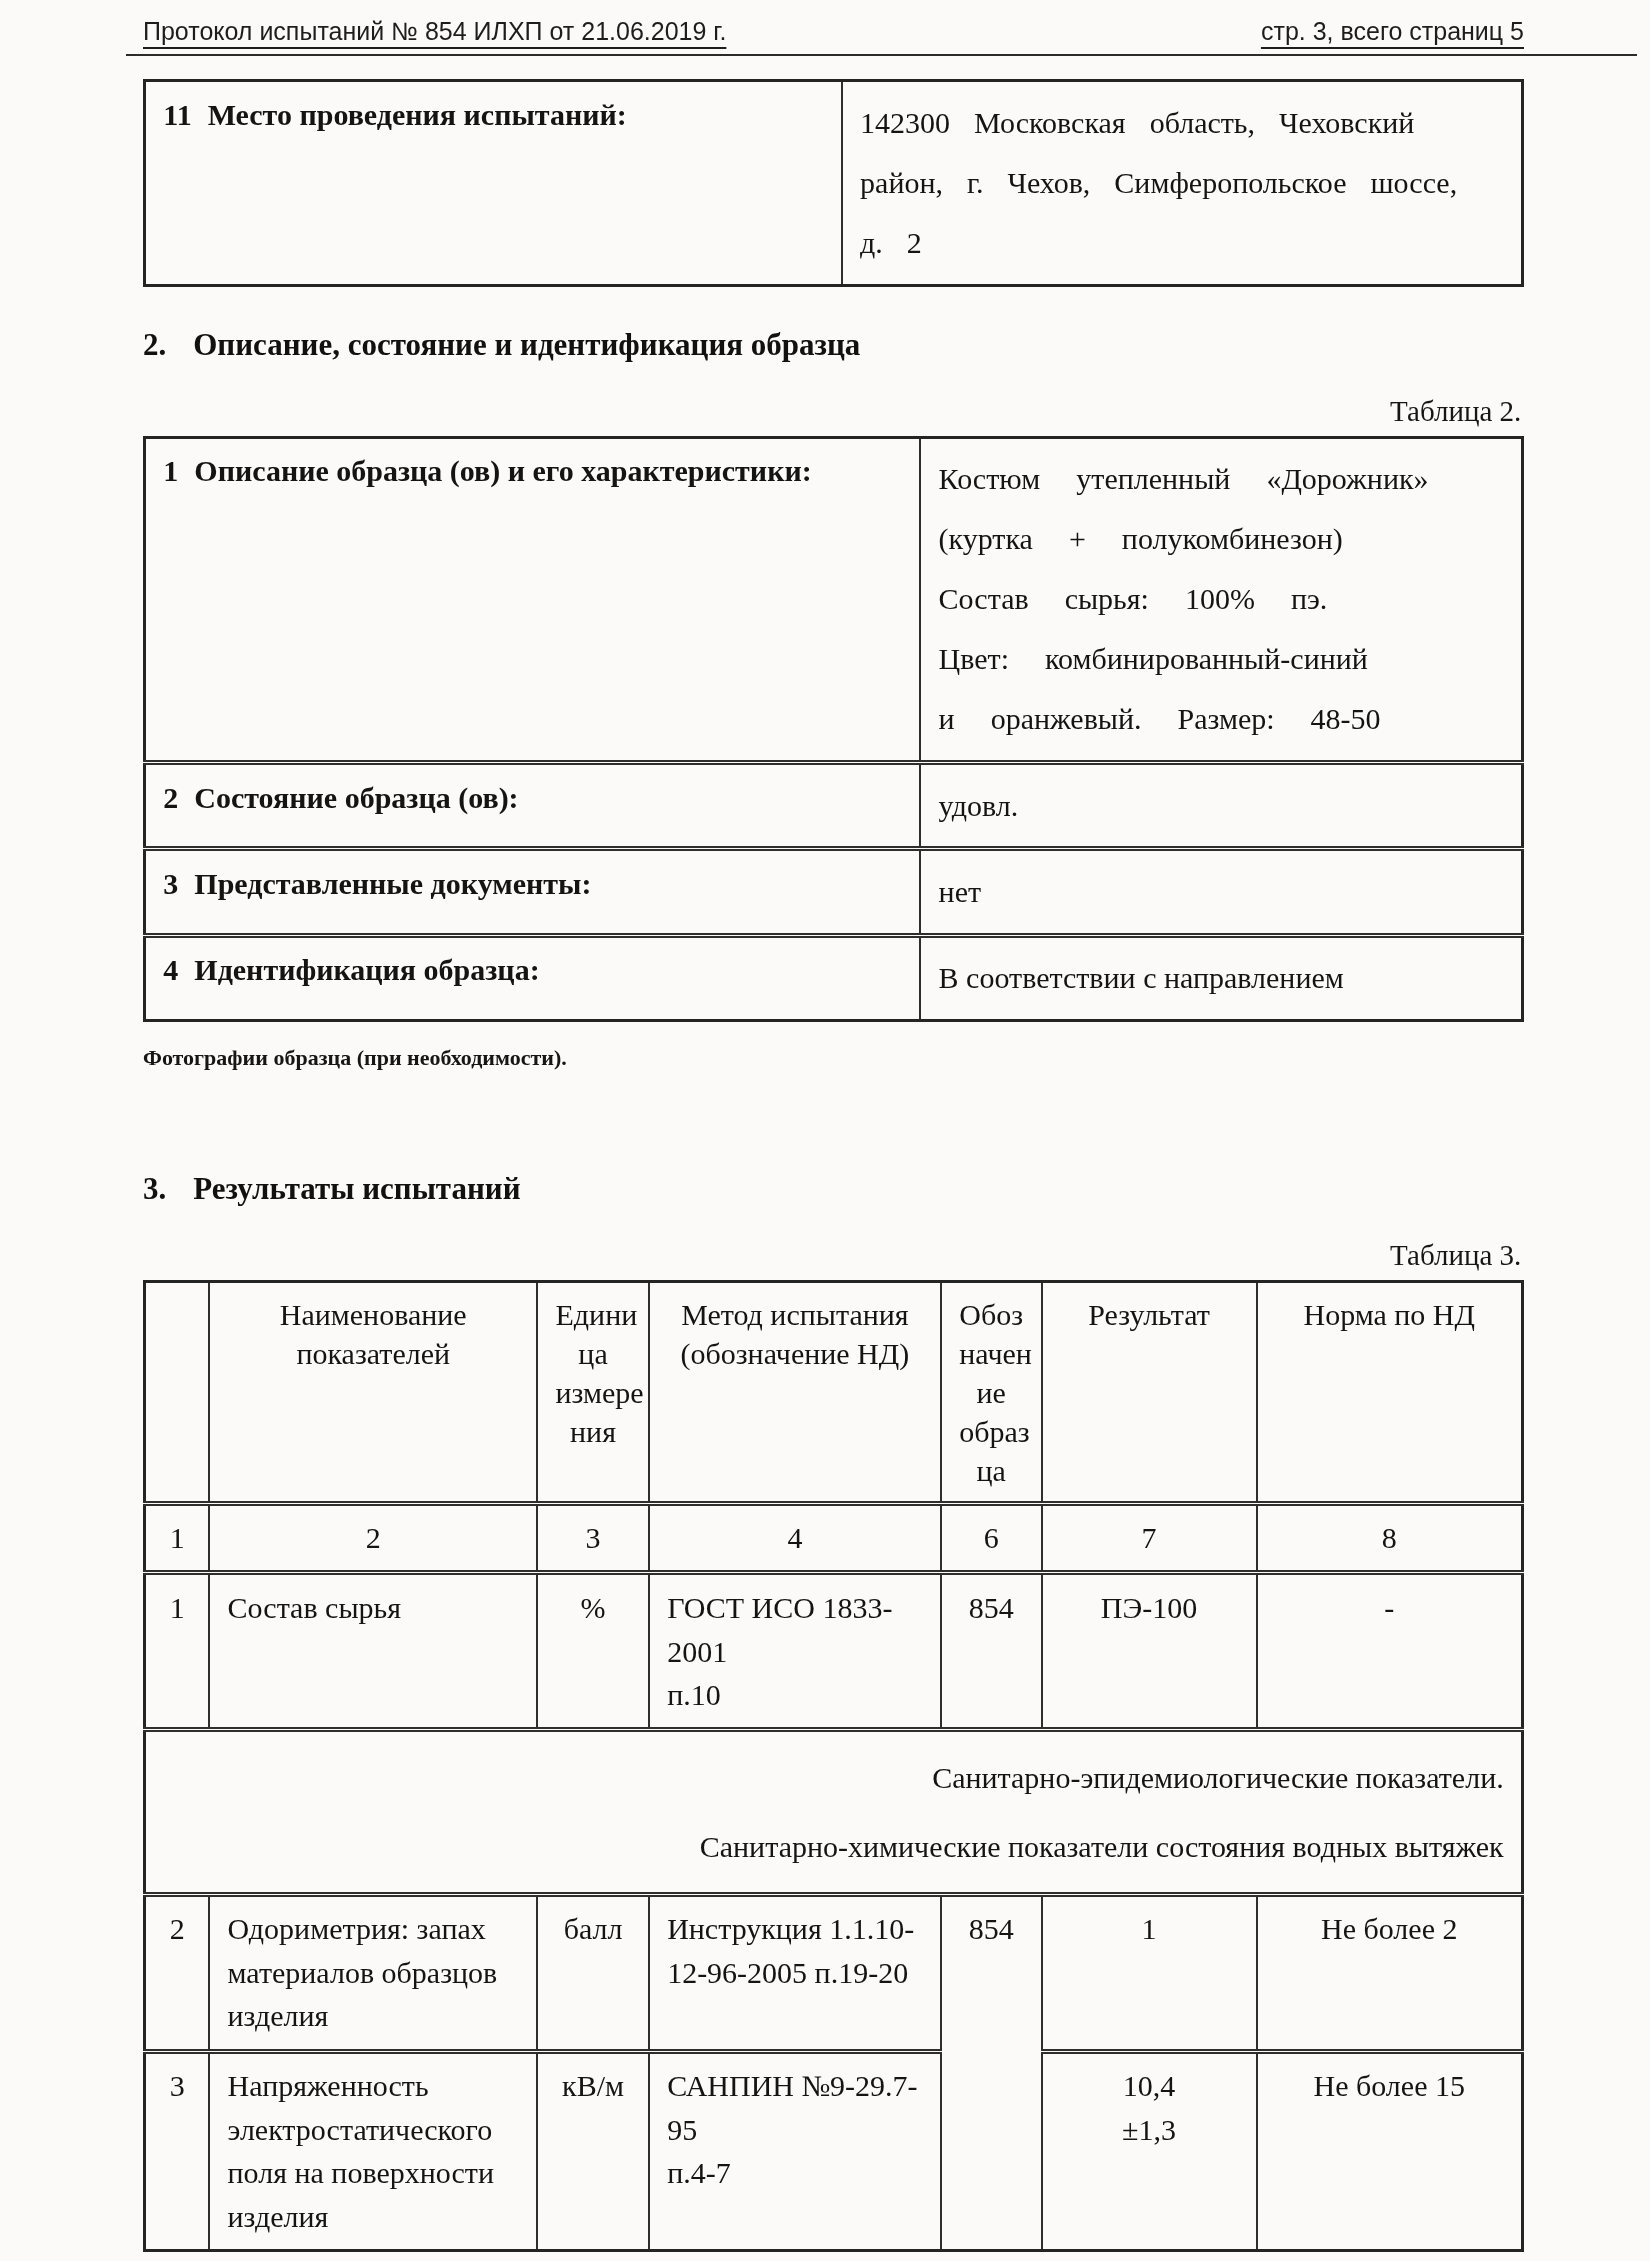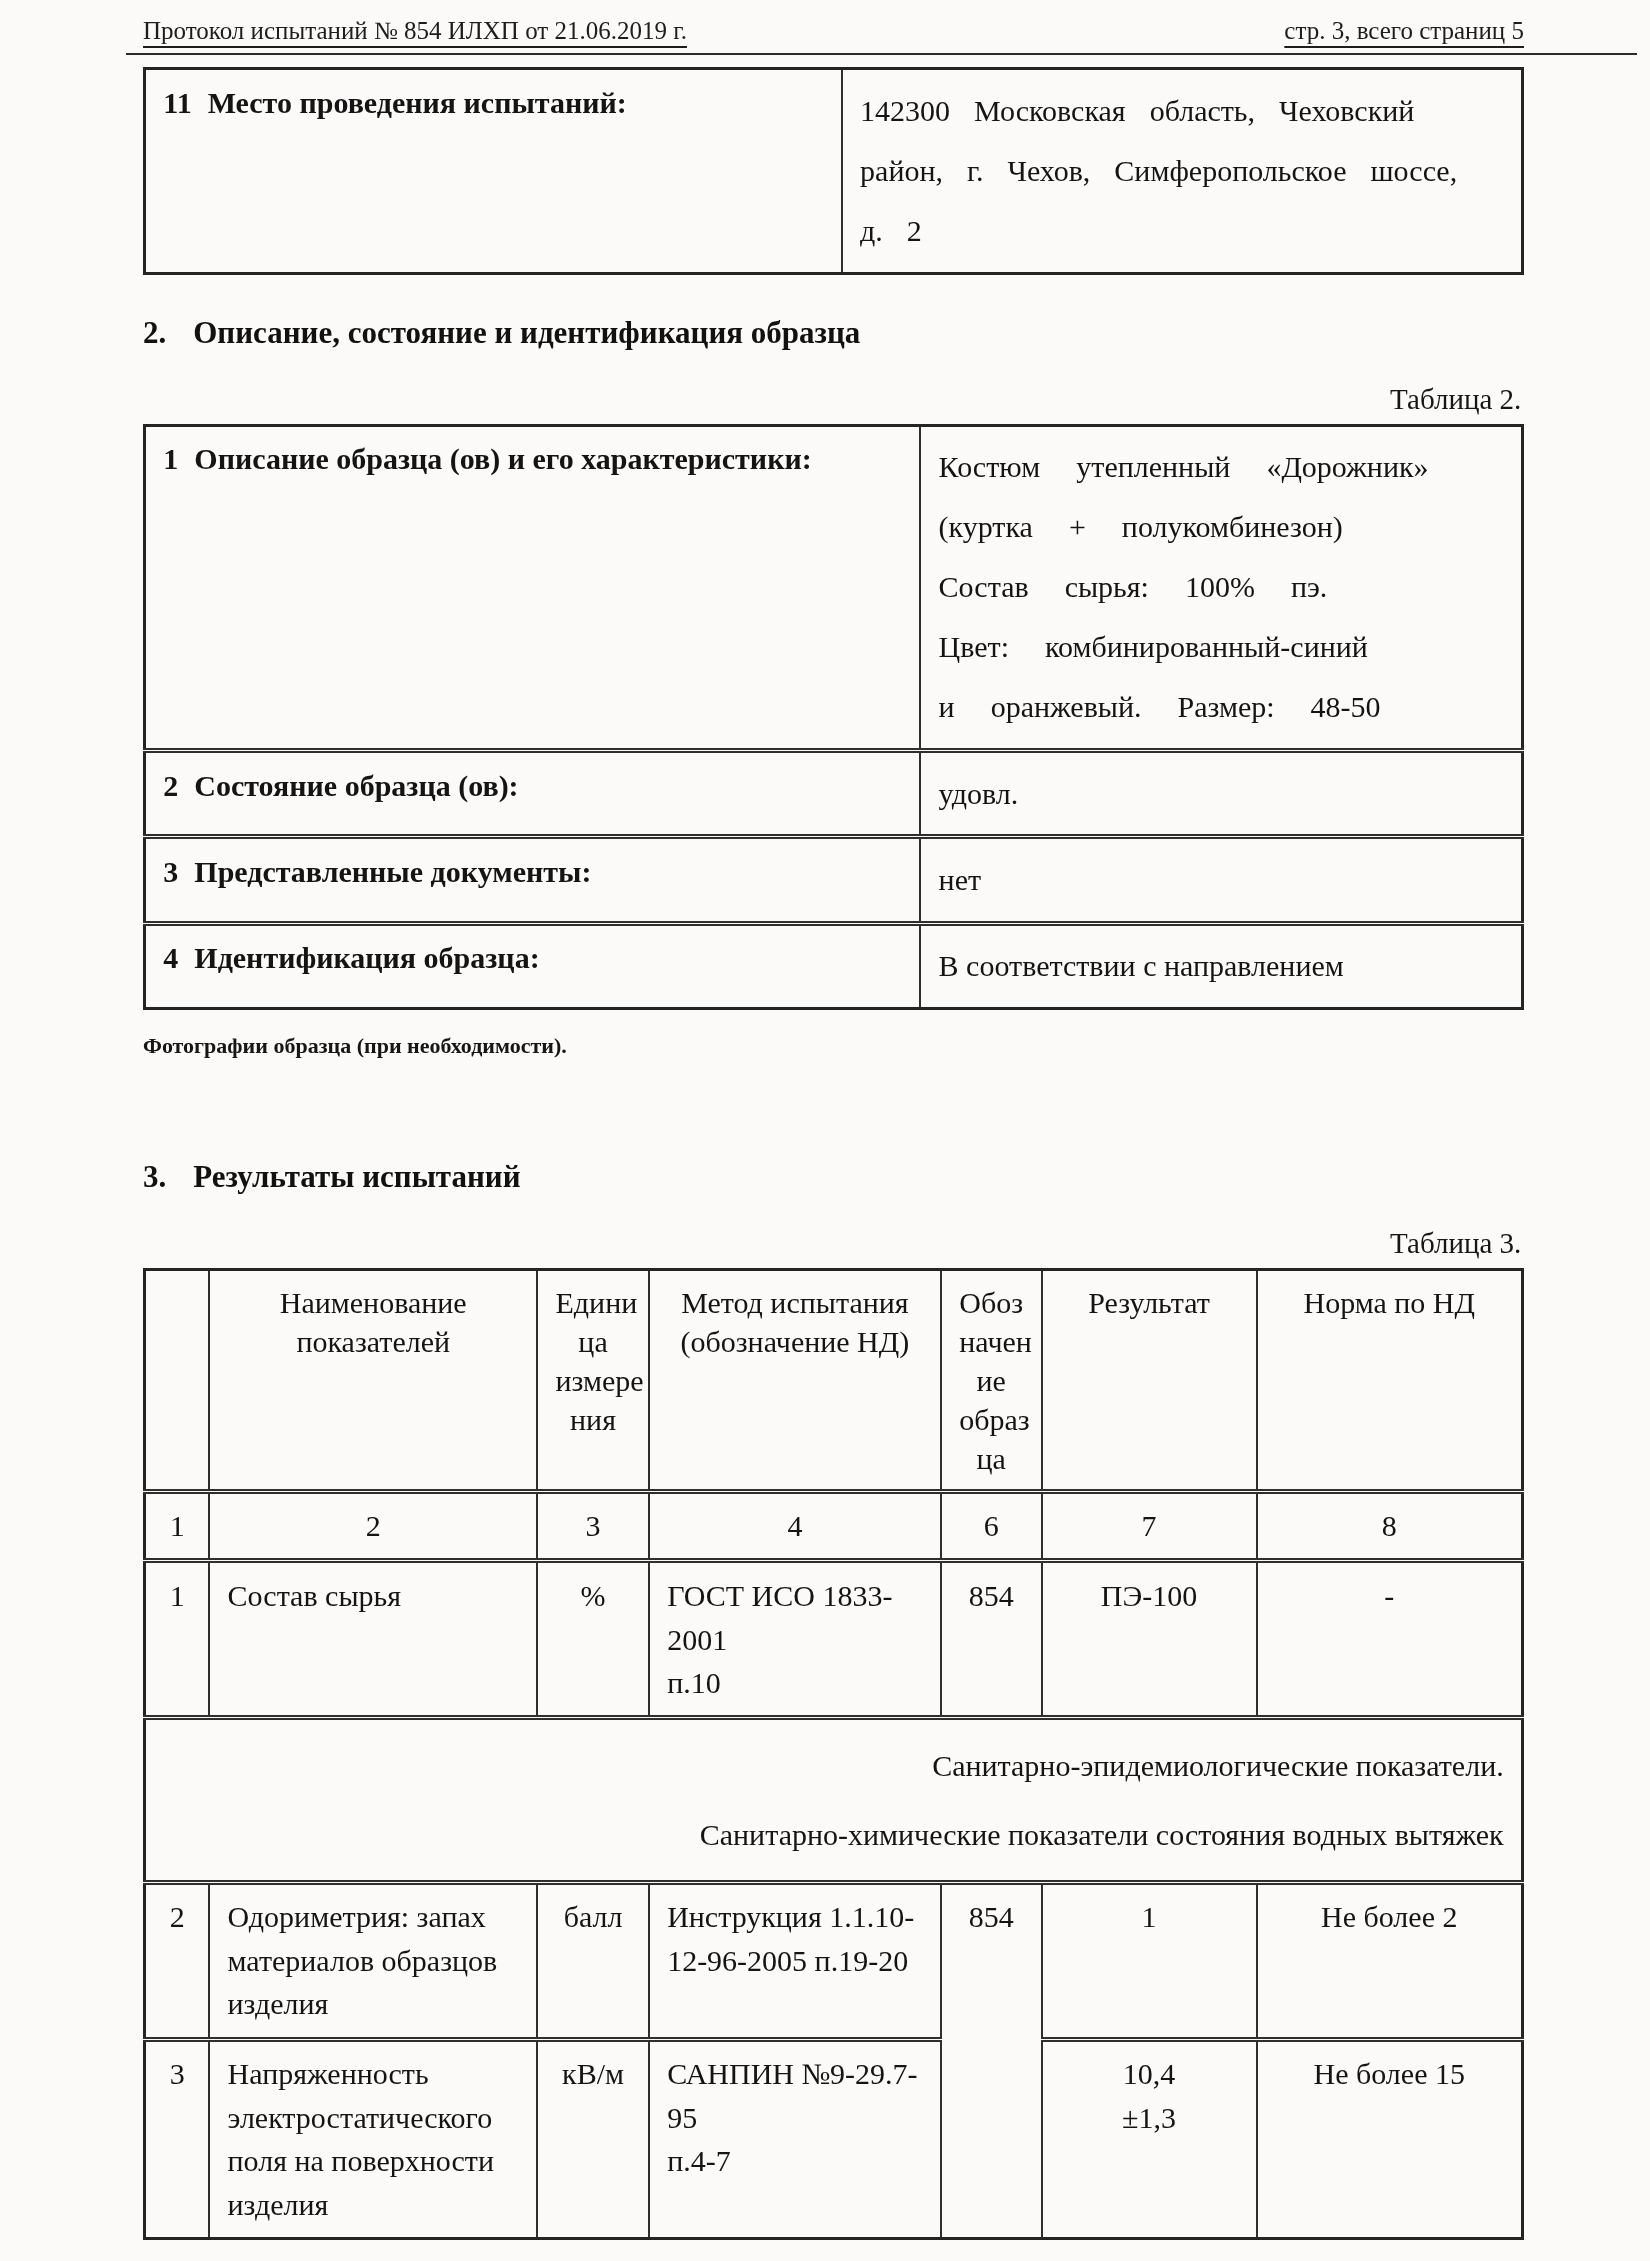--- a/index.html
+++ b/index.html
@@ -10,21 +10,21 @@
     padding:17.3px 127px 31px 143px;
     display:flex; flex-direction:column;
     font-family:"Liberation Serif","DejaVu Serif",serif;
     color:#161616;
     background:#fbfaf8;
   }
 
   
   .hdr-bar {
     display:flex; justify-content:space-between; align-items:flex-start;
-    font-family:Liberation Serif, serif;
+    font-family:Liberation Sans, sans-serif;
     font-size:25px; color:#1d1d1d;
   }
   .hdr-bar span {
     text-decoration:underline;
     text-decoration-thickness:2px;
     text-underline-offset:7.3px;
   }
   .hdr-rule { border-bottom:2.7px solid #2b2b2b; margin:8px -113px 0 -16.7px; }
 
   
@@ -34,21 +34,21 @@
     border:3.3px solid #242424;
   }
   table.doc-table td {
     border:2px solid #2e2e2e;
     padding:10.7px 17.3px;
     vertical-align:top;
     overflow:hidden;
   }
   table.doc-table tr + tr > td { border-top:5.3px double #2e2e2e; }
 
-  .t1 { margin-top:12px; }
+  .t1 { margin-top:23px; }
   .lbl { font-weight:bold; }
   .num-prefix { font-weight:bold; display:inline-block; margin-right:16px; }
   .justify-look { white-space:pre-line; line-height:2.0; }
   .ws-1 { word-spacing:0.55em; }
   .ws-2 { word-spacing:0.95em; }
   .val { line-height:2.0; }
 
   
   .sec-title {
     text-align:left; font-weight:bold; font-size:31px;

